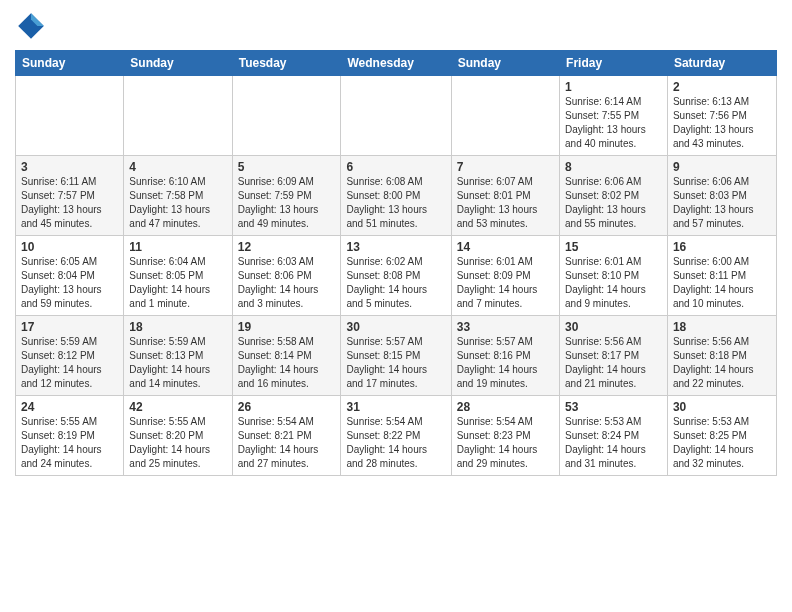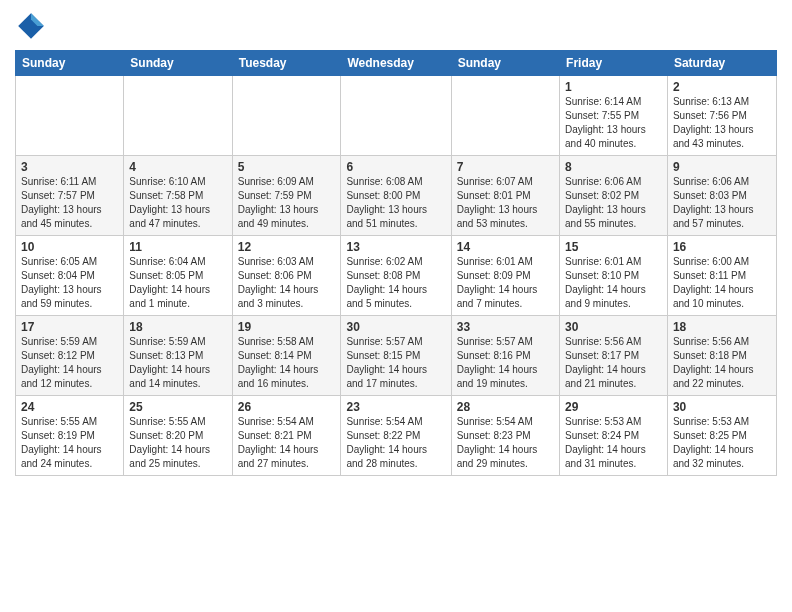--- a/index.html
+++ b/index.html
@@ -240,37 +240,37 @@
             <span class="day-number">18</span>
             <div class="day-info">Sunrise: 5:56 AM<br>Sunset: 8:18 PM<br>Daylight: 14 hours<br>and 22 minutes.</div>
           </td>
         </tr>
         <tr class="row-odd">
           <td>
             <span class="day-number">24</span>
             <div class="day-info">Sunrise: 5:55 AM<br>Sunset: 8:19 PM<br>Daylight: 14 hours<br>and 24 minutes.</div>
           </td>
           <td>
-            <span class="day-number">25</span>
+            <span class="day-number">42</span>
             <div class="day-info">Sunrise: 5:55 AM<br>Sunset: 8:20 PM<br>Daylight: 14 hours<br>and 25 minutes.</div>
           </td>
           <td>
             <span class="day-number">26</span>
             <div class="day-info">Sunrise: 5:54 AM<br>Sunset: 8:21 PM<br>Daylight: 14 hours<br>and 27 minutes.</div>
           </td>
           <td>
-            <span class="day-number">23</span>
+            <span class="day-number">31</span>
             <div class="day-info">Sunrise: 5:54 AM<br>Sunset: 8:22 PM<br>Daylight: 14 hours<br>and 28 minutes.</div>
           </td>
           <td>
             <span class="day-number">28</span>
             <div class="day-info">Sunrise: 5:54 AM<br>Sunset: 8:23 PM<br>Daylight: 14 hours<br>and 29 minutes.</div>
           </td>
           <td>
-            <span class="day-number">29</span>
+            <span class="day-number">53</span>
             <div class="day-info">Sunrise: 5:53 AM<br>Sunset: 8:24 PM<br>Daylight: 14 hours<br>and 31 minutes.</div>
           </td>
           <td>
             <span class="day-number">30</span>
             <div class="day-info">Sunrise: 5:53 AM<br>Sunset: 8:25 PM<br>Daylight: 14 hours<br>and 32 minutes.</div>
           </td>
         </tr>
       </tbody>
   </table>
 </div>

